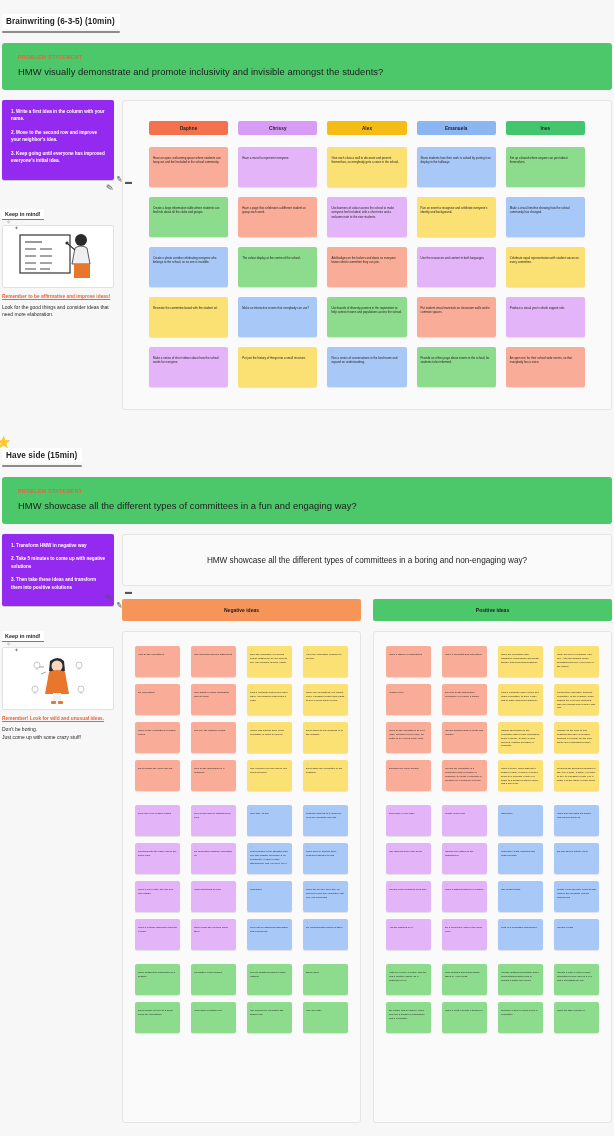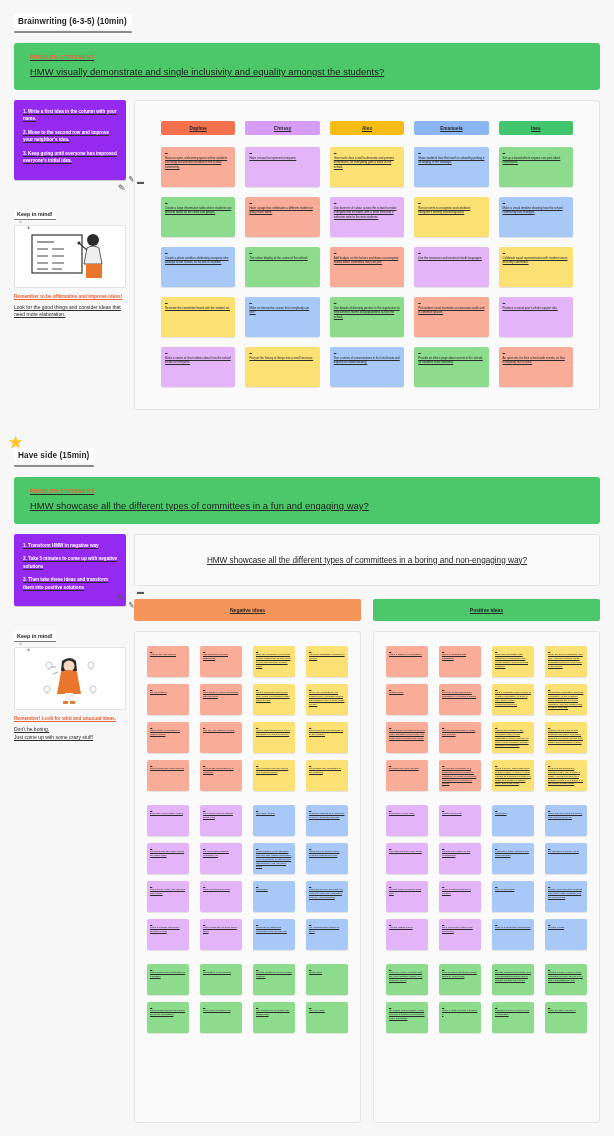--- a/index.html
+++ b/index.html
@@ -8,21 +8,21 @@
     background: #f7f7f7;
     font-family: "Liberation Sans", sans-serif;
     color: #2b2b2b;
     -webkit-font-smoothing: antialiased;
   }
   body { padding: 0 0 14px 0; }
 
   .page { width: 614px; position: relative; }
 
   
-  .section { position: relative; padding: 0 14px; text-decoration: underline; }
+  .section { position: relative; padding: 0 2px; }
   .sec-head { position: relative; padding-top: 10px; }
   .sec-title-wrap {
     display: inline-block;
     position: relative;
   }
   .sec-title {
     display: inline-block;
     font-size: 8.2px;
     font-weight: bold;
     letter-spacing: .1px;
@@ -236,21 +236,21 @@
 
     <div class="sec-head">
       <div class="sec-title-wrap">
         <div class="sec-title">Brainwriting (6-3-5) (10min)</div>
         <div class="sec-underline"></div>
       </div>
     </div>
 
     <div class="problem-banner">
       <div class="problem-label">PROBLEM STATEMENT</div>
-      <div class="problem-text">HMW visually demonstrate and single inclusivity and equality amongst the students?</div>
+      <div class="problem-text">HMW visually demonstrate and promote inclusivity and invisible amongst the students?</div>
     </div>
 
     <div class="body-row">
 
       <div class="left-col">
         <div class="instr-card">
           <div class="instr-item">1. Write a first idea in the column with your name.</div>
           <div class="instr-item">2. Move to the second row and improve your neighbor's idea.</div>
           <div class="instr-item">3. Keep going until everyone has improved everyone's initial idea.</div>
           <span class="scribble sc1">✎</span>

